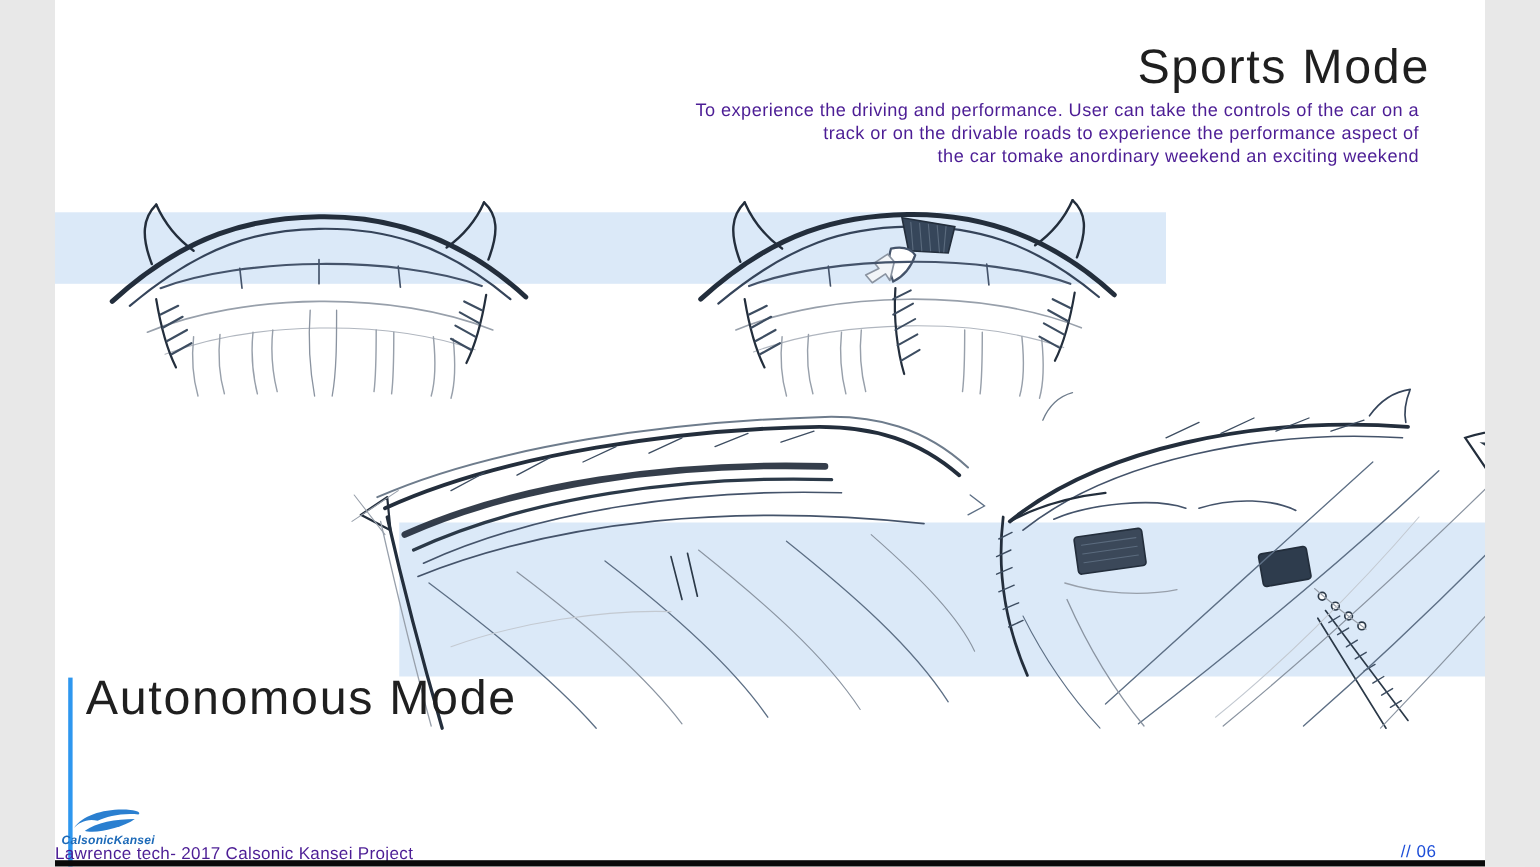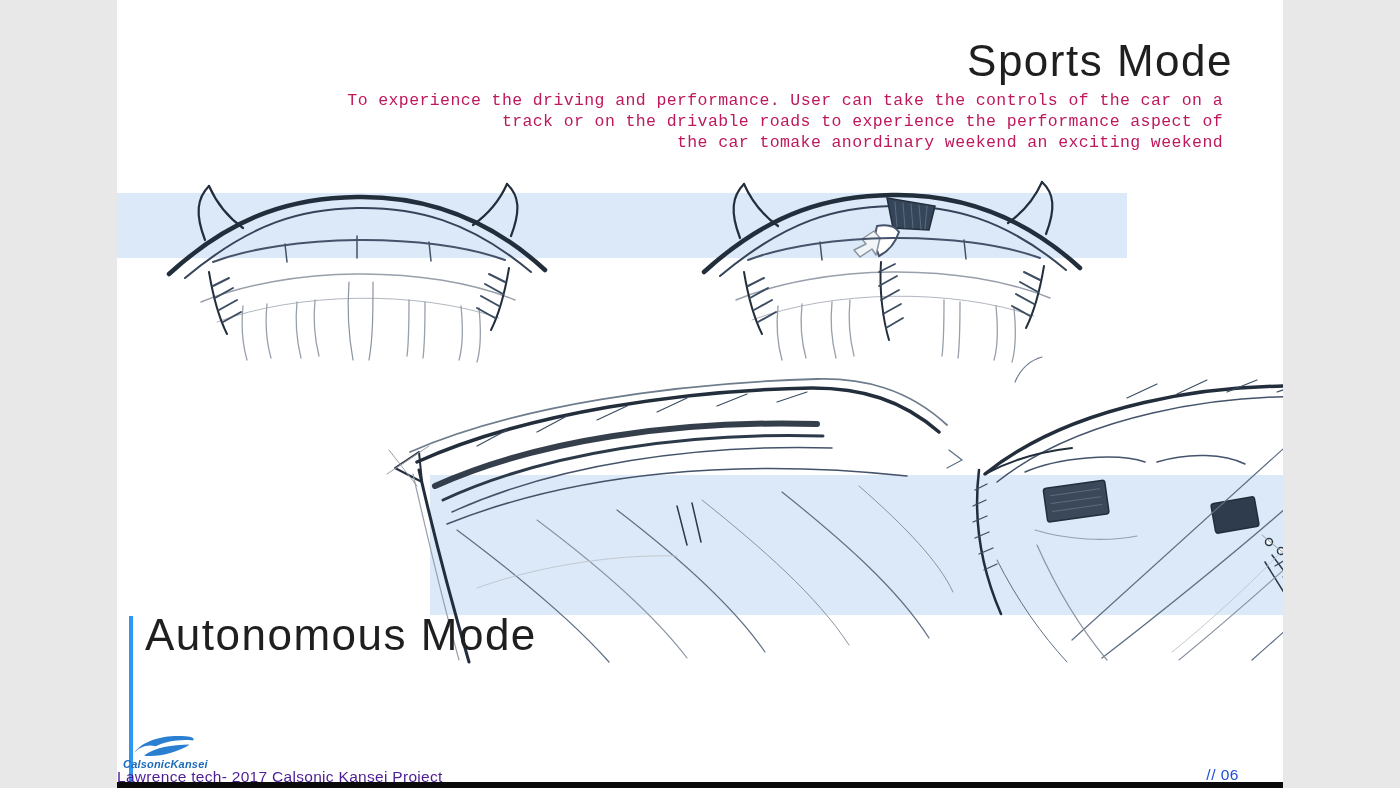--- a/index.html
+++ b/index.html
@@ -1,19 +1,19 @@
 <!DOCTYPE html>
 <html><head>
 <meta charset="utf-8">
 <style>
   * { margin:0; padding:0; box-sizing:border-box; }
   html,body { background:#e8e8e8; }
   .slide {
     position:relative;
-    width:1166px; height:788px;
+    width:1300px; height:788px;
     background:#ffffff;
     overflow:hidden;
     font-family:"Liberation Sans", sans-serif;
     margin:0 auto;
   }
   .band { position:absolute; background:#dbe9f8; z-index:1; }
   .band-top    { left:0;   top:193px; width:1010px; height:65px; }
   .band-bottom { left:313px; top:475px; width:1087px; height:140px; }
 
   .sketch-layer { position:absolute; left:0; top:0; width:1400px; height:788px; z-index:2; pointer-events:none; }
@@ -26,21 +26,21 @@
     position:absolute; z-index:3;
     font-size:44px; font-weight:300; letter-spacing:1.5px;
     color:#1f1f1f; white-space:nowrap;
   }
   .sports-title { top:36px; right:50px; text-align:right; }
   .auto-title   { top:610px; left:28px; }
 
   .mode-desc {
     position:absolute; z-index:3;
     font-size:16.5px; font-weight:300; letter-spacing:0.4px;
-    color:#be185d; line-height:21px;font-family:Liberation Mono, monospace;
+    color:#4c1d95; line-height:21px;
   }
   .sports-desc { top:90px; right:60px; text-align:right; }
   .auto-desc   { top:660px; left:30px; text-align:left; line-height:25px; font-size:17px; }
 
   .logo { position:absolute; left:4px; top:732px; z-index:5; width:130px; }
   .logo-swoosh { position:absolute; left:10px; top:2px; }
   .logo-text {
     position:absolute; left:2px; top:26px;
     font-size:11px; font-weight:bold; font-style:italic;
     color:#1d6ab8; letter-spacing:0.2px; white-space:nowrap;

